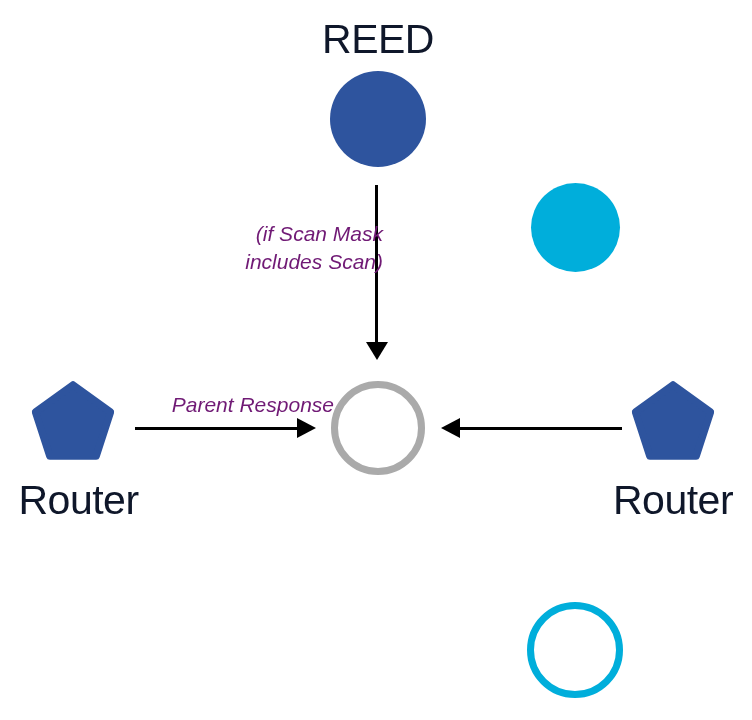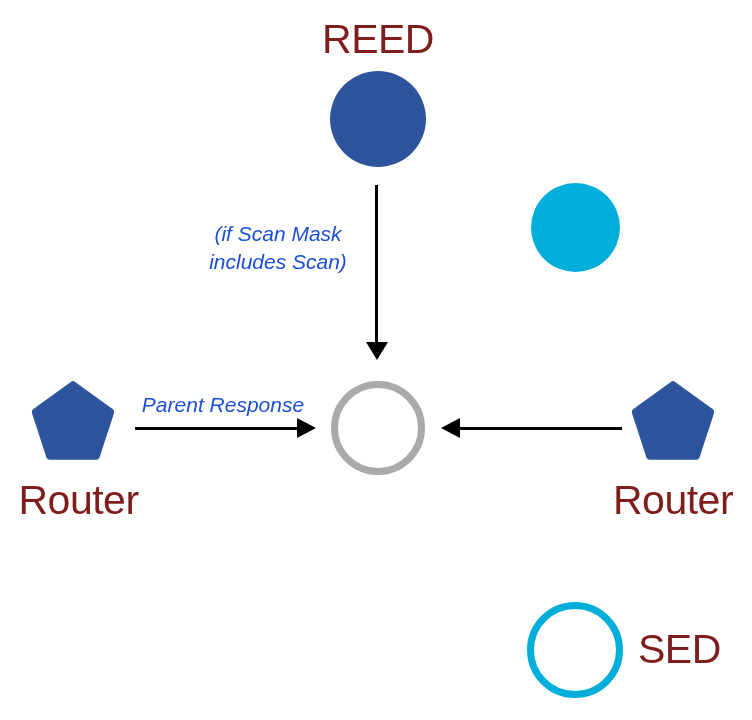--- a/index.html
+++ b/index.html
@@ -12,29 +12,29 @@
   .reed-circle{left:330px;top:71px;width:96px;height:96px;background:#2E549E;}
   .med-circle{left:531px;top:183px;width:89px;height:89px;background:#00AEDB;}
   .ring{position:absolute;border-radius:50%;background:#ffffff;}
   .center-ring{left:331px;top:381px;width:80px;height:80px;border:7px solid #AAAAAA;}
   .sed-ring{left:527px;top:602px;width:82px;height:82px;border:7px solid #00AEDB;}
   .pentagon{position:absolute;width:92px;height:88px;}
   .pentagon-left{left:27px;top:379px;}
   .pentagon-right{left:627px;top:379px;}
   .pentagon polygon{fill:#2E549E;stroke:#2E549E;stroke-width:8;stroke-linejoin:round;}
   
-  .label{position:absolute;font-size:41px;letter-spacing:-0.5px;line-height:1.1;color:#7f1d1d;white-space:nowrap;}
+  .label{position:absolute;font-size:41px;letter-spacing:-0.5px;line-height:1.1;color:#0f172a;white-space:nowrap;}
   .reed-label{left:288px;top:17px;width:180px;text-align:center;}
   .med-label{left:635px;top:201px;}
   .sed-label{left:638px;top:627px;}
   .router-left-label{left:0px;top:478px;width:157px;text-align:center;}
   .router-right-label{left:583px;top:478px;width:180px;text-align:center;}
-  .caption{position:absolute;font-size:21px;font-style:italic;color:#1d4ed8;text-align:center;line-height:28px;}
+  .caption{position:absolute;font-size:21px;font-style:italic;color:#701a75;text-align:right;line-height:28px;}
   .scan-mask-caption{left:173px;top:220px;width:210px;}
-  .parent-response-caption{left:123px;top:391px;width:200px;white-space:nowrap;}
+  .parent-response-caption{left:134px;top:391px;width:200px;white-space:nowrap;}
   
   .line{position:absolute;background:#000000;}
   .line-down{left:375px;top:185px;width:3px;height:158px;}
   .line-left{left:135px;top:427px;width:164px;height:3px;}
   .line-right{left:459px;top:427px;width:163px;height:3px;}
   .head{position:absolute;width:0;height:0;}
   .head-down{left:366px;top:342px;border-left:11px solid transparent;border-right:11px solid transparent;border-top:18px solid #000000;}
   .head-right{left:297px;top:418px;border-top:10px solid transparent;border-bottom:10px solid transparent;border-left:19px solid #000000;}
   .head-left{left:441px;top:418px;border-top:10px solid transparent;border-bottom:10px solid transparent;border-right:19px solid #000000;}
 </style>
@@ -68,15 +68,14 @@
     <polygon points="50,6.4 90.9,36.1 75.3,84.2 24.7,84.2 9.1,36.1" fill="#2E549E"></polygon>
   </svg>
   <div class="label router-left-label">Router</div>
 
   <svg class="pentagon pentagon-right" viewBox="0 0 100 96">
     <polygon points="50,6.4 90.9,36.1 75.3,84.2 24.7,84.2 9.1,36.1" fill="#2E549E"></polygon>
   </svg>
   <div class="label router-right-label">Router</div>
 
   <div class="ring sed-ring"></div>
-  <div class="label sed-label">SED</div>
 
 </div>
 
 </body></html>

